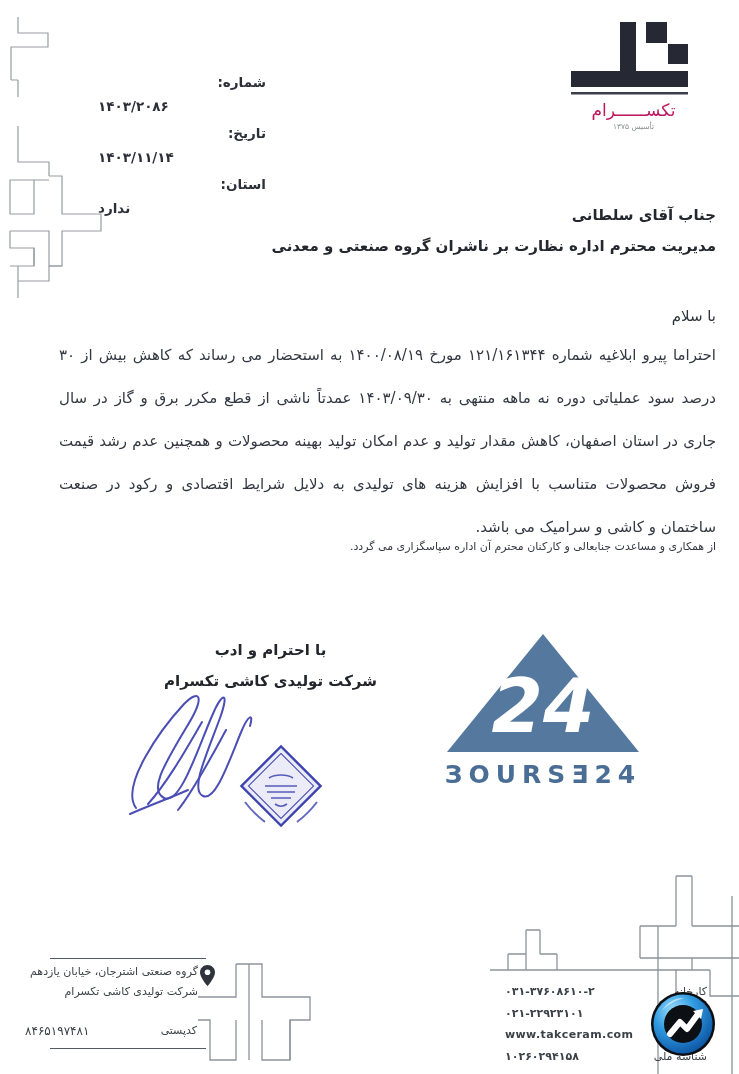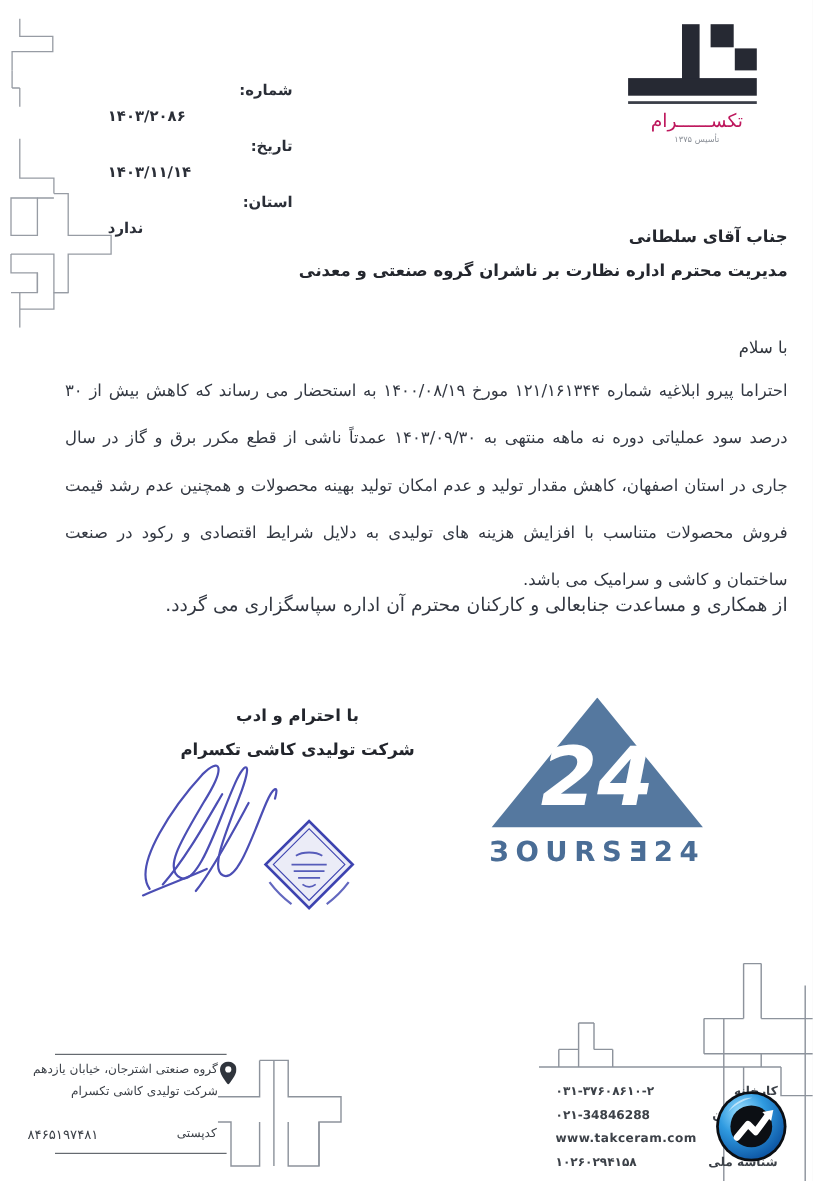--- a/index.html
+++ b/index.html
@@ -26,39 +26,39 @@
   .logo-block{left:563px;top:14px;width:162px;text-align:center;}
   .logo-wordmark{font-size:17px;font-weight:400;color:#be185d;margin-top:2px;
     direction:rtl;width:125px;margin-left:8px;}
   .logo-est{font-size:7.5px;color:#8a8f97;direction:rtl;width:125px;margin-left:8px;margin-top:2px;}
   
   .recipient{right:23px;top:200px;width:500px;text-align:right;font-weight:700;
     font-size:15px;line-height:31px;color:#24272e;}
   .salutation{right:23px;top:307px;font-size:15px;color:#2f343c;}
   .body-par{right:23px;top:334px;width:657px;font-size:15px;line-height:43px;
     text-align:justify;color:#333842;}
-  .closing{right:23px;top:540px;width:657px;font-size:17px;text-align:right;color:#333842;}
+  .closing{right:23px;top:540px;width:657px;font-size:11px;text-align:right;color:#333842;}
   
   .signoff{left:148px;top:635px;width:245px;text-align:center;font-weight:700;
     font-size:15px;line-height:31px;color:#22252c;}
   
   .bourse{left:443px;top:634px;width:200px;text-align:center;}
   .bourse-text{font-size:25px;font-weight:700;letter-spacing:6px;color:#4a6d96;
     margin-top:4px;font-family:"DejaVu Sans",sans-serif;}
   
   .f-line{background:#555a61;height:1px;}
   .address{left:28px;top:962px;width:170px;text-align:right;font-size:11px;
     line-height:20px;color:#3c4148;}
   .postal-row{left:25px;top:1024px;width:172px;display:flex;direction:rtl;
     justify-content:space-between;font-size:11px;color:#3c4148;}
   .postal-code{letter-spacing:4px;font-size:12px;}
   .contacts{left:505px;top:981px;width:202px;}
   .c-row{display:flex;direction:rtl;justify-content:space-between;
     font-size:11px;line-height:21.5px;color:#3c4148;}
-  .c-row .c-label{font-weight:700;}
+  .c-row .c-label{font-weight:400;}
   .c-row .c-value{font-weight:700;letter-spacing:.4px;direction:ltr;}
   svg{display:block;}
 </style>
 </head>
 <body>
 
 <div class="page">
 
   <svg class="abs" style="left:4px;top:16px;" width="62" height="82" viewBox="0 0 62 82">
     <g fill="none" stroke="#979ca4" stroke-width="1.2">
@@ -194,21 +194,21 @@
 
   <div class="abs f-line" style="left:50px;top:1048px;width:156px;"></div>
 
   <div class="abs contacts">
     <div class="c-row">
       <span class="c-label">کارخانه</span>
       <span class="c-value">۰۳۱-۳۷۶۰۸۶۱۰-۲</span>
     </div>
     <div class="c-row">
       <span class="c-label">دفتر تهران</span>
-      <span class="c-value">۰۲۱-34846288</span>
+      <span class="c-value">۰۲۱-۲۲۹۲۳۱۰۱</span>
     </div>
     <div class="c-row">
       <span class="c-label">وبسایت</span>
       <span class="c-value">www.takceram.com</span>
     </div>
     <div class="c-row">
       <span class="c-label">شناسه ملی</span>
       <span class="c-value">۱۰۲۶۰۲۹۴۱۵۸</span>
     </div>
   </div>

